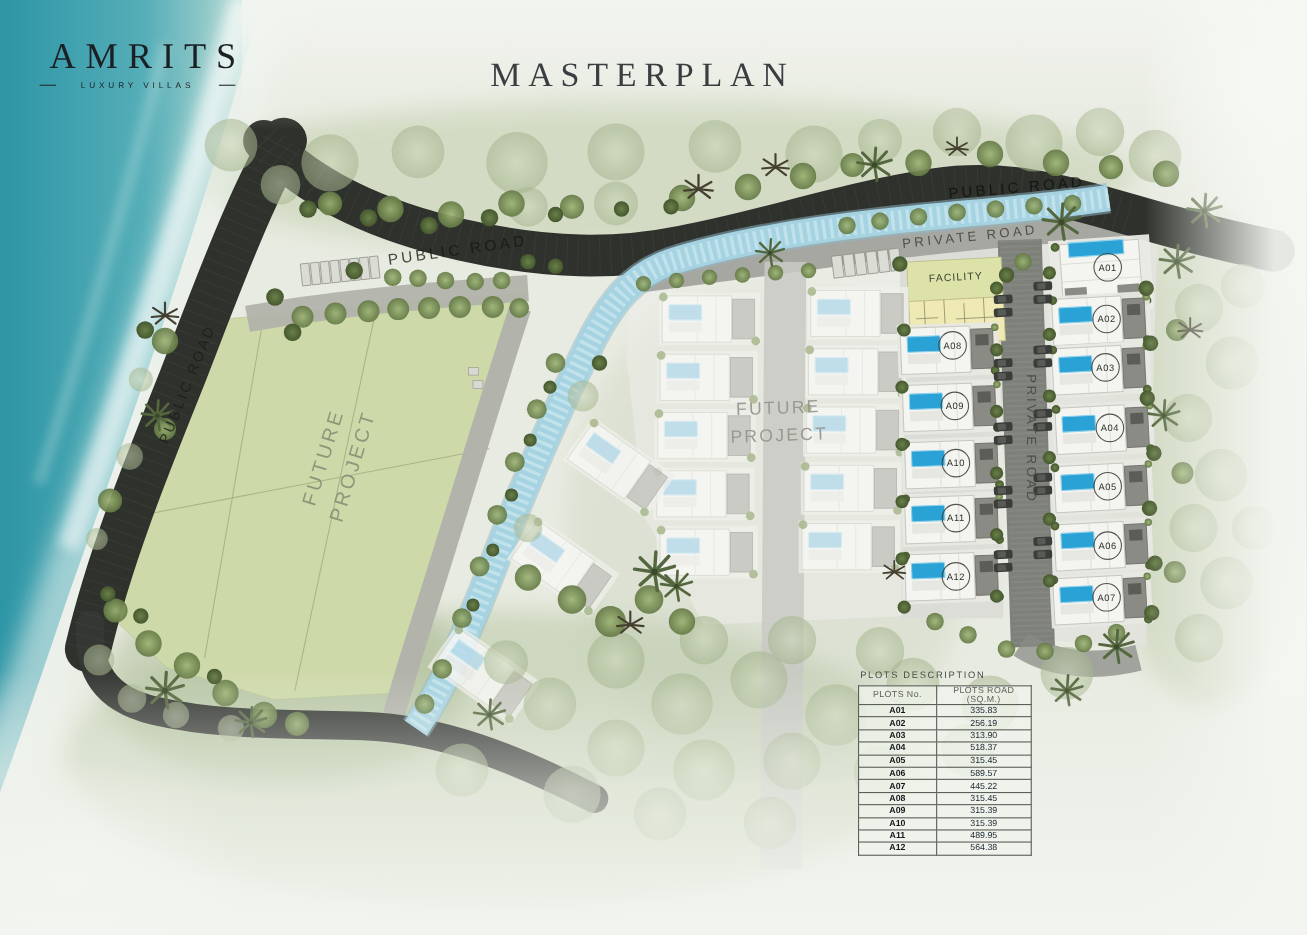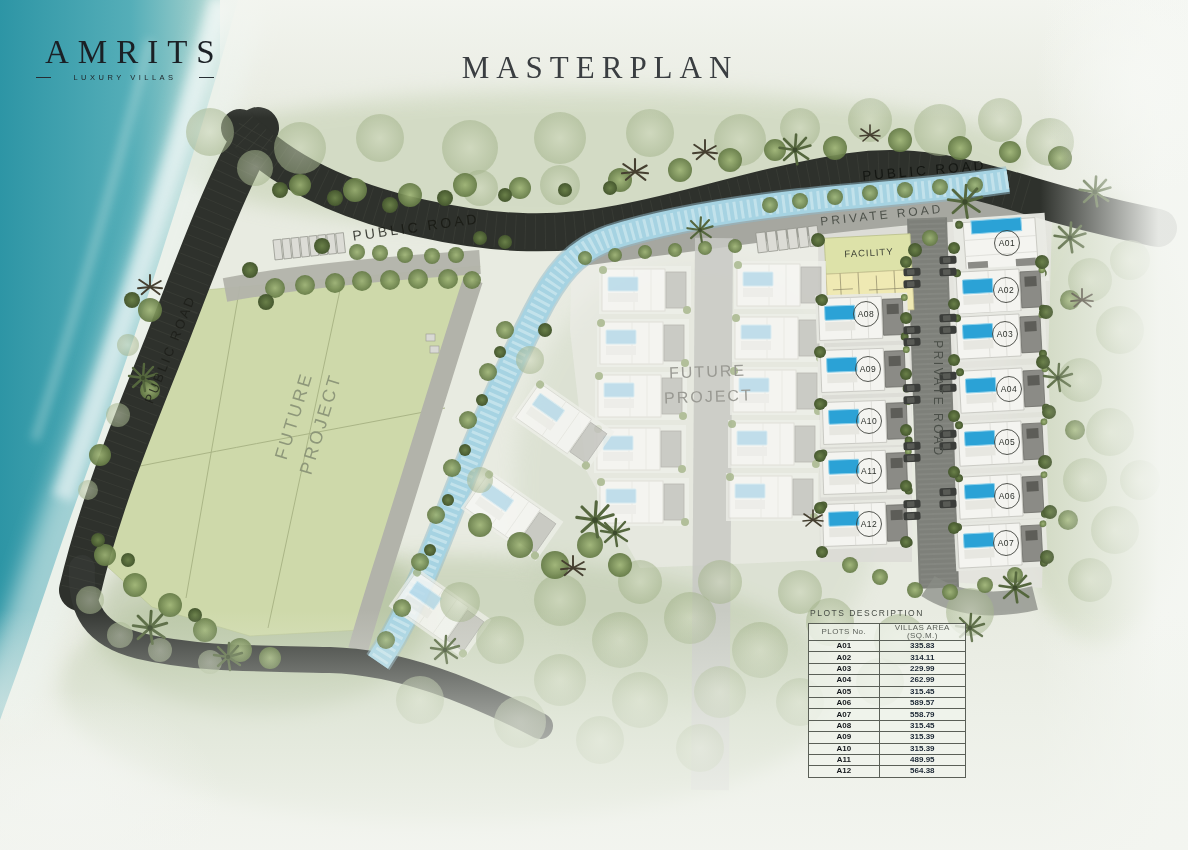--- a/index.html
+++ b/index.html
@@ -18,21 +18,21 @@
     background:linear-gradient(rgba(241,244,238,0),rgba(241,244,238,.55) 45%,rgba(243,245,240,.93));}
   .fade-bl{left:0;top:660px;width:260px;height:190px;
     background:radial-gradient(200px 140px at 25% 75%,rgba(243,245,241,.85),rgba(243,245,241,0) 80%);}
   
   .logo{position:absolute;left:36px;top:34px;width:178px;text-align:center;color:#1b2025;}
   .logo-name{font-family:"Liberation Serif",serif;font-size:33px;letter-spacing:9px;
              padding-left:9px;line-height:1.1;}
   .logo-sub{display:flex;align-items:center;gap:22px;margin-top:3px;}
   .logo-sub .rule{flex:1;height:1px;background:#272d33;}
   .logo-sub .txt{font-size:7.5px;letter-spacing:3.5px;color:#20262b;white-space:nowrap;}
-  .page-title{position:absolute;left:420px;top:50px;width:360px;text-align:center;
+  .page-title{position:absolute;left:404px;top:50px;width:360px;text-align:center;
     font-family:"Liberation Serif",serif;font-size:31px;letter-spacing:7px;color:#3a3e41;}
   
   .rl{position:absolute;white-space:nowrap;pointer-events:none;}
   .rl-pub-tl{left:352px;top:219px;font-size:14px;letter-spacing:3px;color:rgba(22,24,18,.8);
     transform:rotate(-8deg);}
   .rl-pub-left{left:117px;top:349px;width:100px;text-align:center;font-size:13px;
     letter-spacing:2.5px;color:rgba(27,29,24,.8);transform:rotate(-68deg);}
   .rl-pub-tr{left:862px;top:163px;font-size:13.5px;letter-spacing:3px;color:rgba(14,16,12,.8);
     transform:rotate(-5deg);}
   .rl-priv-top{left:820px;top:208px;font-size:12px;letter-spacing:3px;color:#4e524b;
@@ -45,28 +45,28 @@
     color:rgba(138,147,119,.95);transform:rotate(-73deg);}
   .future-center{left:646px;top:360px;width:124px;font-size:16px;letter-spacing:2px;
     color:rgba(150,150,143,.95);transform:rotate(-2deg);}
   .facility-label{position:absolute;left:836px;top:247px;width:66px;text-align:center;
     font-size:9.5px;letter-spacing:1px;color:#3e4236;transform:rotate(-3deg);}
   
   .pm{position:absolute;width:24px;height:24px;border:1px solid rgba(55,58,52,.85);
       border-radius:50%;display:flex;align-items:center;justify-content:center;
       font-size:8.5px;letter-spacing:.5px;color:#2c302b;}
   
-  .plots{position:absolute;left:808px;top:608px;width:158px;}
+  .plots{position:absolute;left:780px;top:608px;width:158px;}
   .plots-title{font-size:8.5px;letter-spacing:1.5px;color:#484d46;margin:0 0 5px 2px;}
   .plots table{width:100%;border-collapse:collapse;background:rgba(240,243,236,.78);}
   .plots th,.plots td{border:1px solid #5a5f57;font-size:8px;height:10.4px;
     padding:0;text-align:center;line-height:1;margin-top:44px;}
   .plots th{color:#5c615a;font-weight:normal;letter-spacing:.4px;}
   .plots td.no{font-weight:bold;color:#15191d;width:45%;}
-  .plots td.area{font-weight:bold;color:#1c2835;}
+  .plots td.area{font-weight:normal;color:#1c2835;}
 </style>
 </head>
 <body>
 
 <div class="canvas">
 
   <svg id="scene" width="1188" height="850" viewBox="0 0 1188 850">
     <defs>
       <linearGradient id="gOcean" x1="0" y1="0" x2="1" y2="0">
         <stop offset="0" stop-color="#2d95a5"></stop>
@@ -524,49 +524,49 @@
   <div class="pm" style="left:856px;top:408px">A10</div>
   <div class="pm" style="left:856px;top:458px">A11</div>
   <div class="pm" style="left:856px;top:511px">A12</div>
 
   <div class="plots">
     <div class="plots-title">PLOTS DESCRIPTION</div>
     <table>
       <tbody>
           <tr>
         <th>PLOTS No.</th>
-        <th>VILLAS AREA (SQ.M.)</th>
+        <th>PLOTS ROAD (SQ.M.)</th>
       </tr>
       <tr>
             <td class="no">A01</td>
             <td class="area">335.83</td>
           </tr>
       <tr>
             <td class="no">A02</td>
-            <td class="area">314.11</td>
+            <td class="area">256.19</td>
           </tr>
       <tr>
             <td class="no">A03</td>
-            <td class="area">229.99</td>
+            <td class="area">313.90</td>
           </tr>
       <tr>
             <td class="no">A04</td>
-            <td class="area">262.99</td>
+            <td class="area">518.37</td>
           </tr>
       <tr>
             <td class="no">A05</td>
             <td class="area">315.45</td>
           </tr>
       <tr>
             <td class="no">A06</td>
             <td class="area">589.57</td>
           </tr>
       <tr>
             <td class="no">A07</td>
-            <td class="area">558.79</td>
+            <td class="area">445.22</td>
           </tr>
       <tr>
             <td class="no">A08</td>
             <td class="area">315.45</td>
           </tr>
       <tr>
             <td class="no">A09</td>
             <td class="area">315.39</td>
           </tr>
       <tr>

